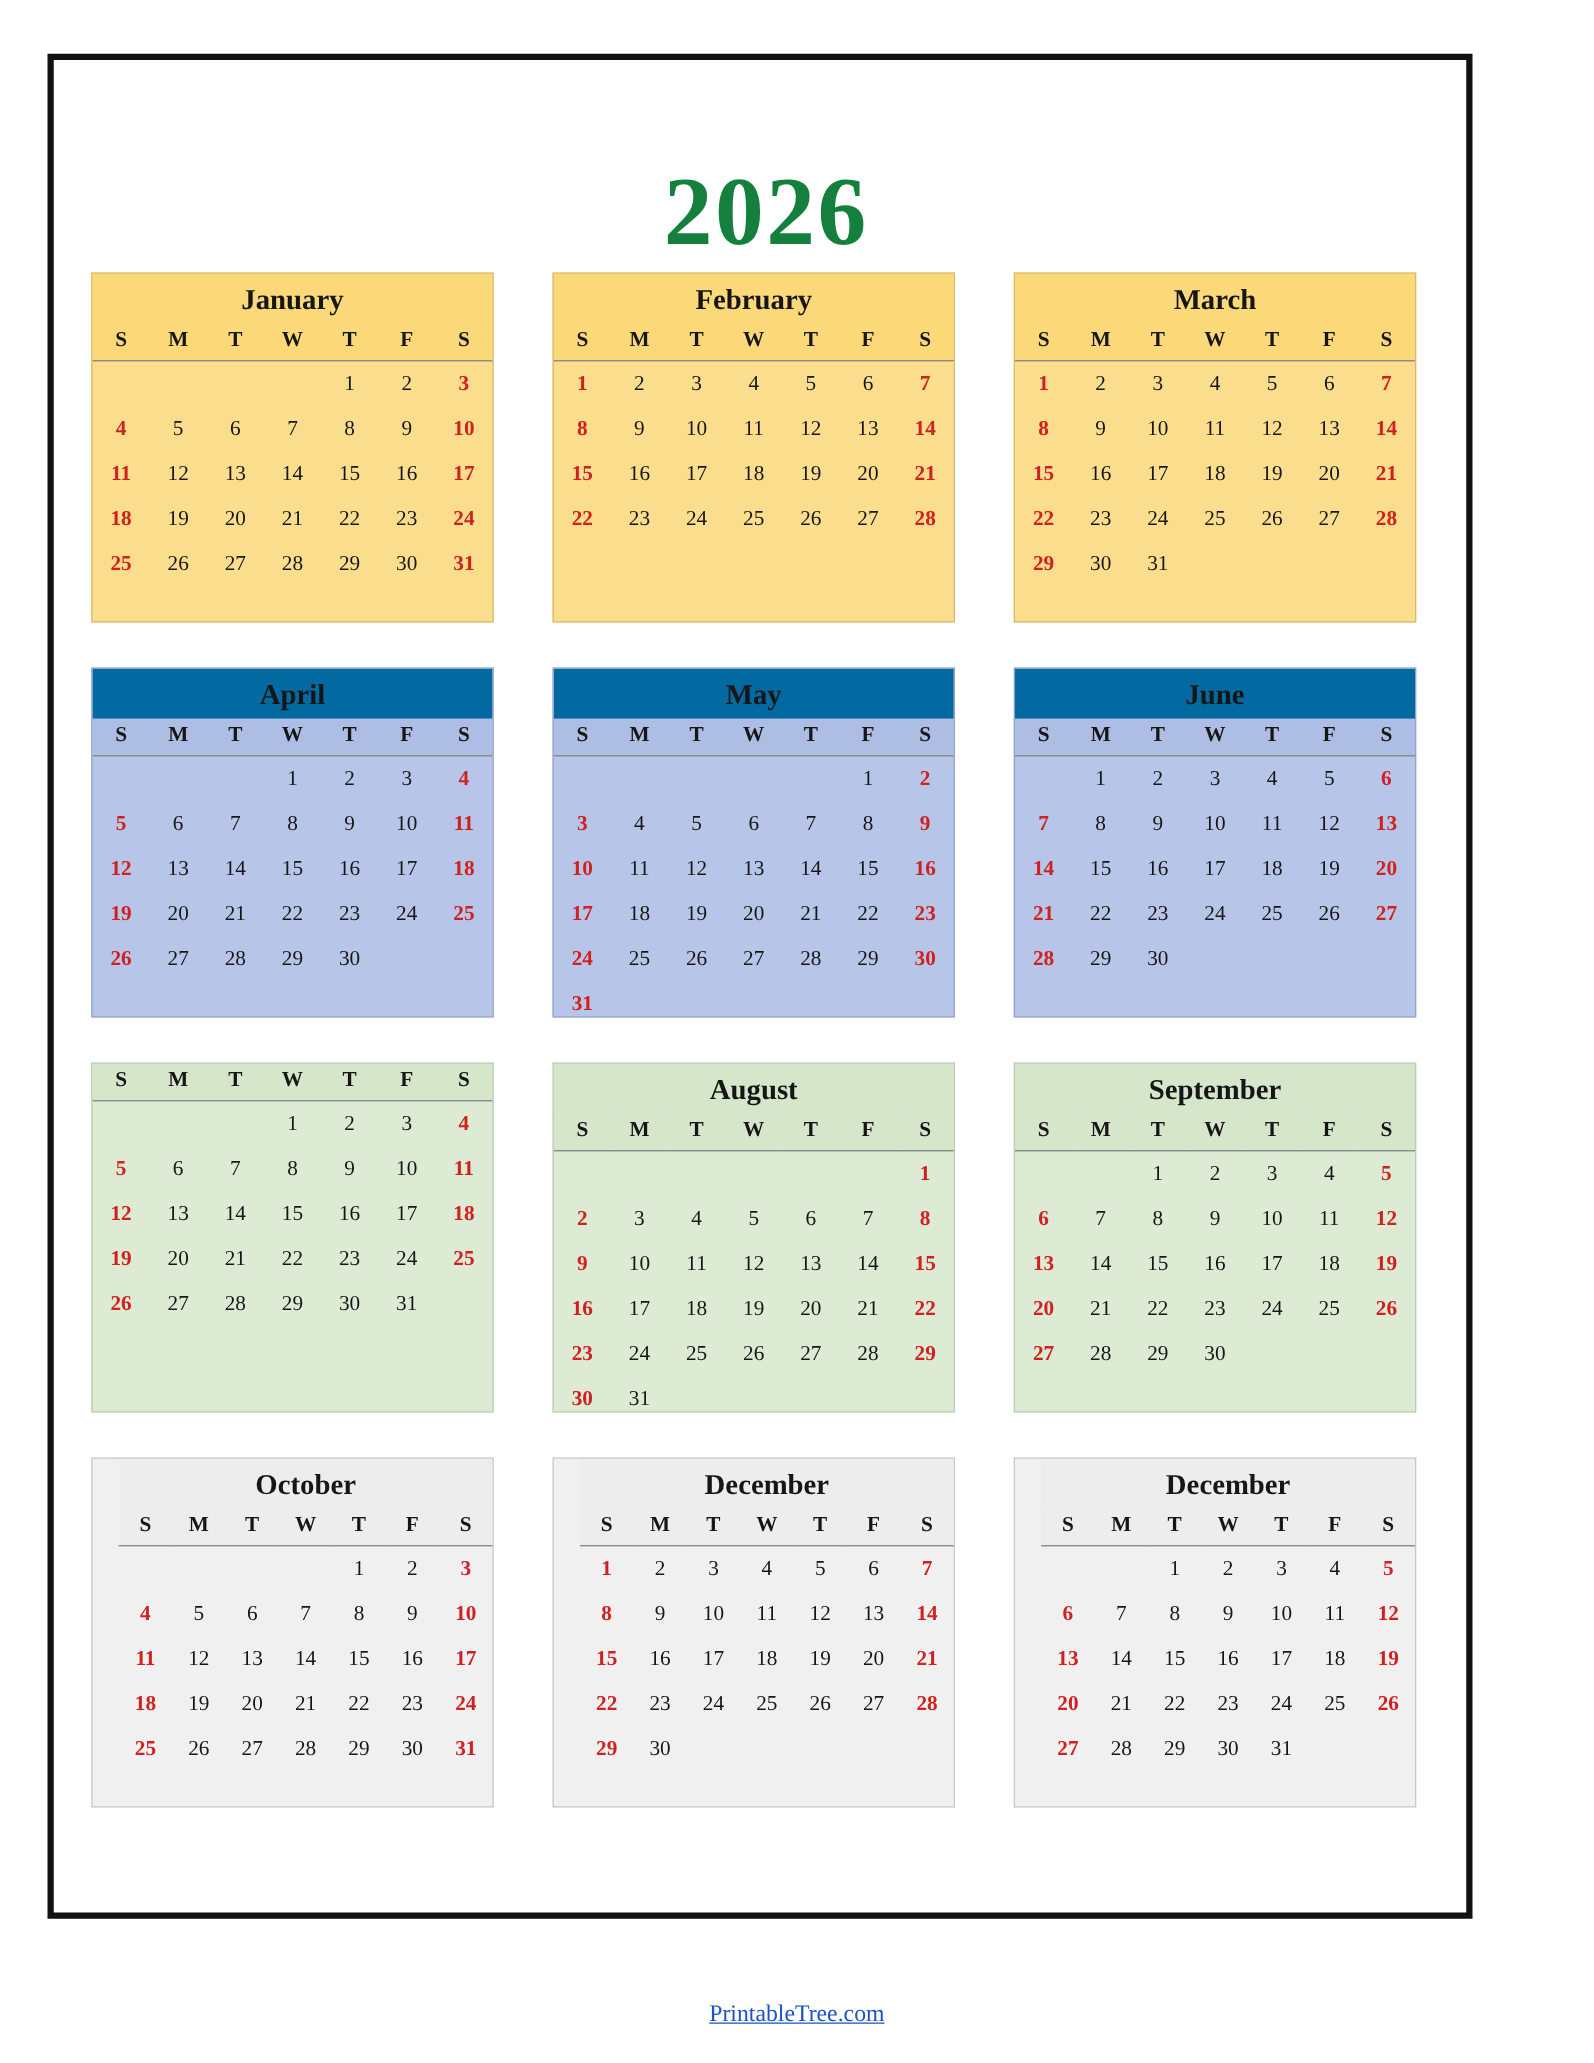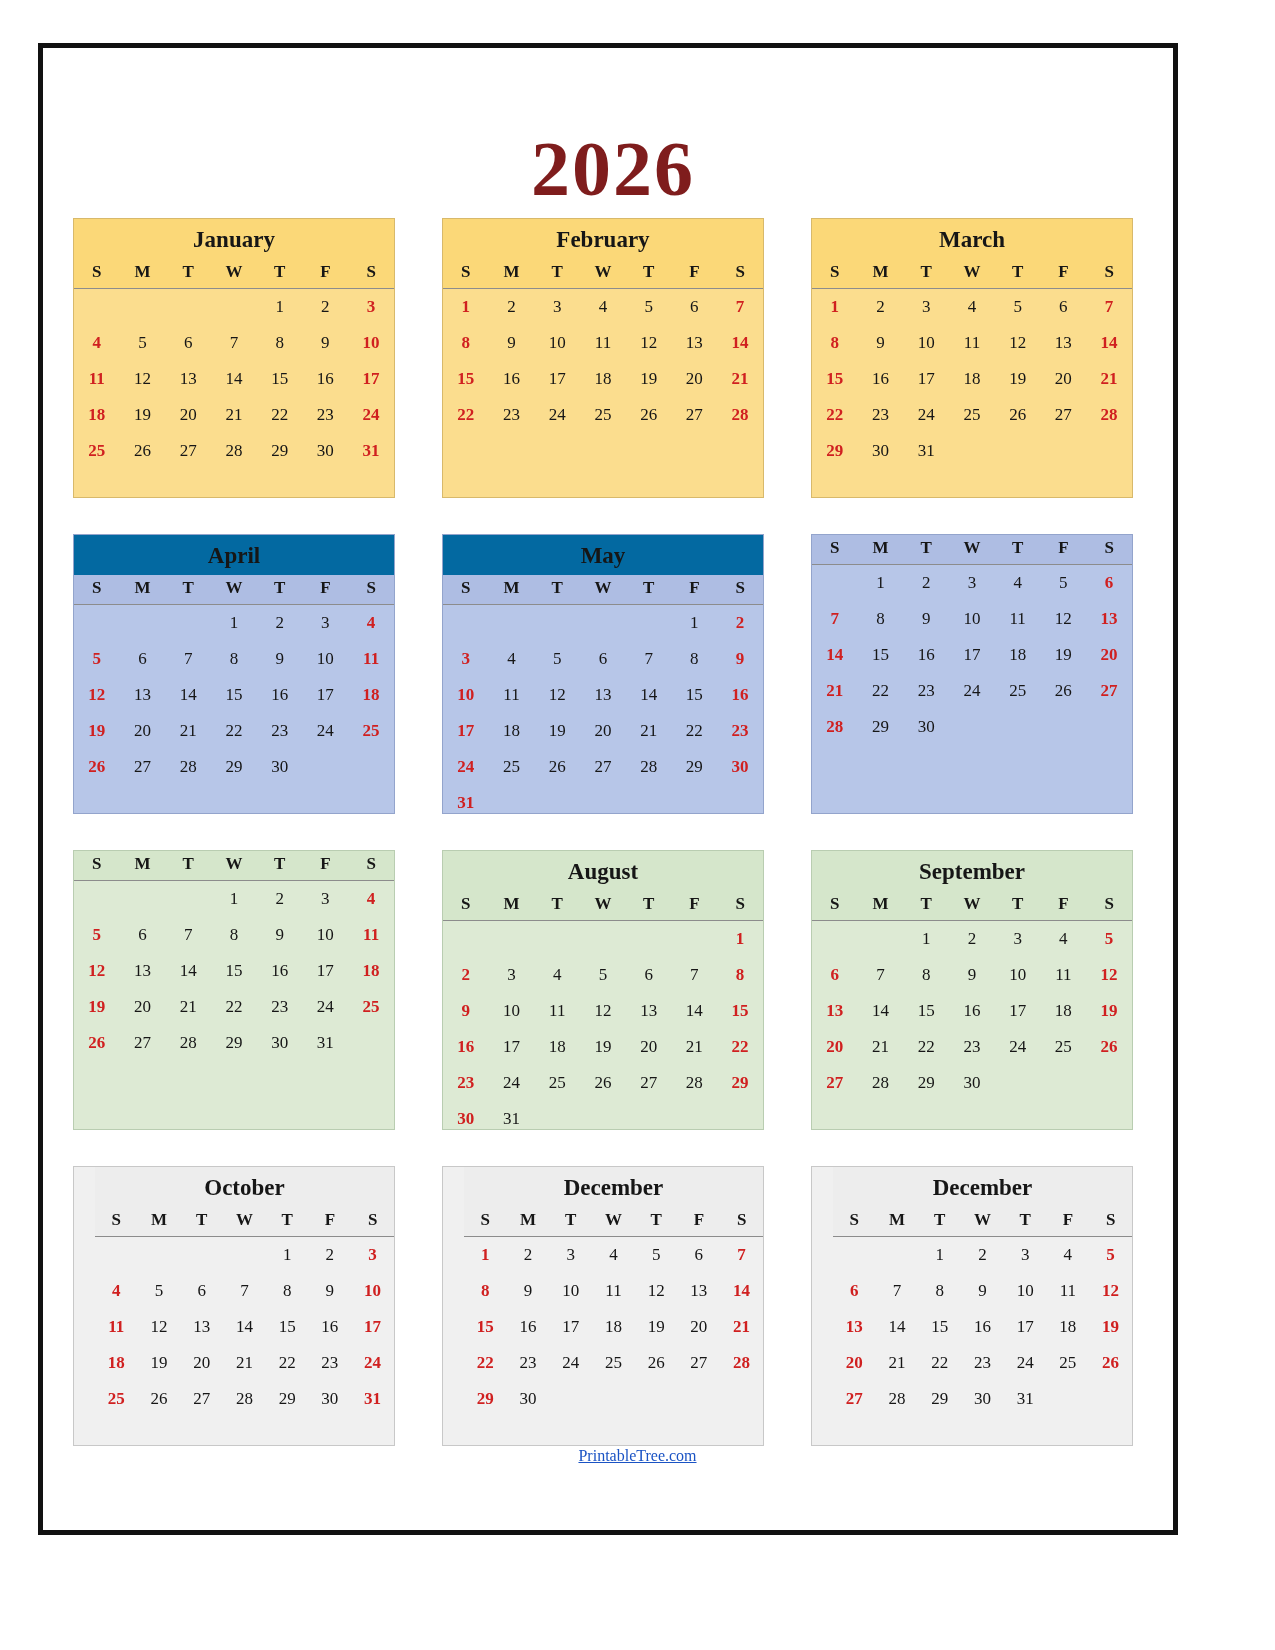--- a/index.html
+++ b/index.html
@@ -32,21 +32,21 @@
   }
   .year-title {
     position: absolute;
     left: 0;
     top: 76px;
     width: 1140px;
     text-align: center;
     font-size: 78px;
     font-weight: bold;
     letter-spacing: 2px;
-    color: #7f1d1d;
+    color: #15803d;
     font-family: "Liberation Serif", serif;
   }
   .grid {
     position: absolute;
     left: 30px;
     top: 170px;
     width: 1080px;
     display: grid;
     grid-template-columns: repeat(3, 322px);
     grid-template-rows: repeat(4, 316px);
@@ -108,24 +108,24 @@
   .q2 thead { background: #aebde3; }
   .q3 { background: #ddead4; border-color: #b9cdb1; }
   .q3 .month-name { background: #d5e6cb; }
   .q3 thead { background: #d5e6cb; }
   .q4 { background: #f0f0f0; border-color: #c8c8c8; padding-left: 21px; }
   .q4 .month-name { background: #ededed; }
   .q4 thead { background: #ededed; }
   .footer {
     position: absolute;
     left: 0;
-    top: 1447px;
+    top: 1601px;
     width: 1275px;
     text-align: center;
-    font-size: 16px;
+    font-size: 19px;
     color: #1a53c4;
     text-decoration: underline;
     font-family: "Liberation Serif", serif;
   }
 </style>
 </head>
 <body>
 
 <div class="page">
   <div class="frame">
@@ -440,20 +440,21 @@
                 <td></td>
                 <td></td>
                 <td></td>
                 <td></td>
                 <td></td>
               </tr>
             </tbody>
           </table>
         </div>
         <div class="month q2">
+          <div class="month-name">June</div>
           <table class="cal">
             <thead>
               <tr>
                 <th class="sun">S</th>
                 <th>M</th>
                 <th>T</th>
                 <th>W</th>
                 <th>T</th>
                 <th>F</th>
                 <th class="sat">S</th>

